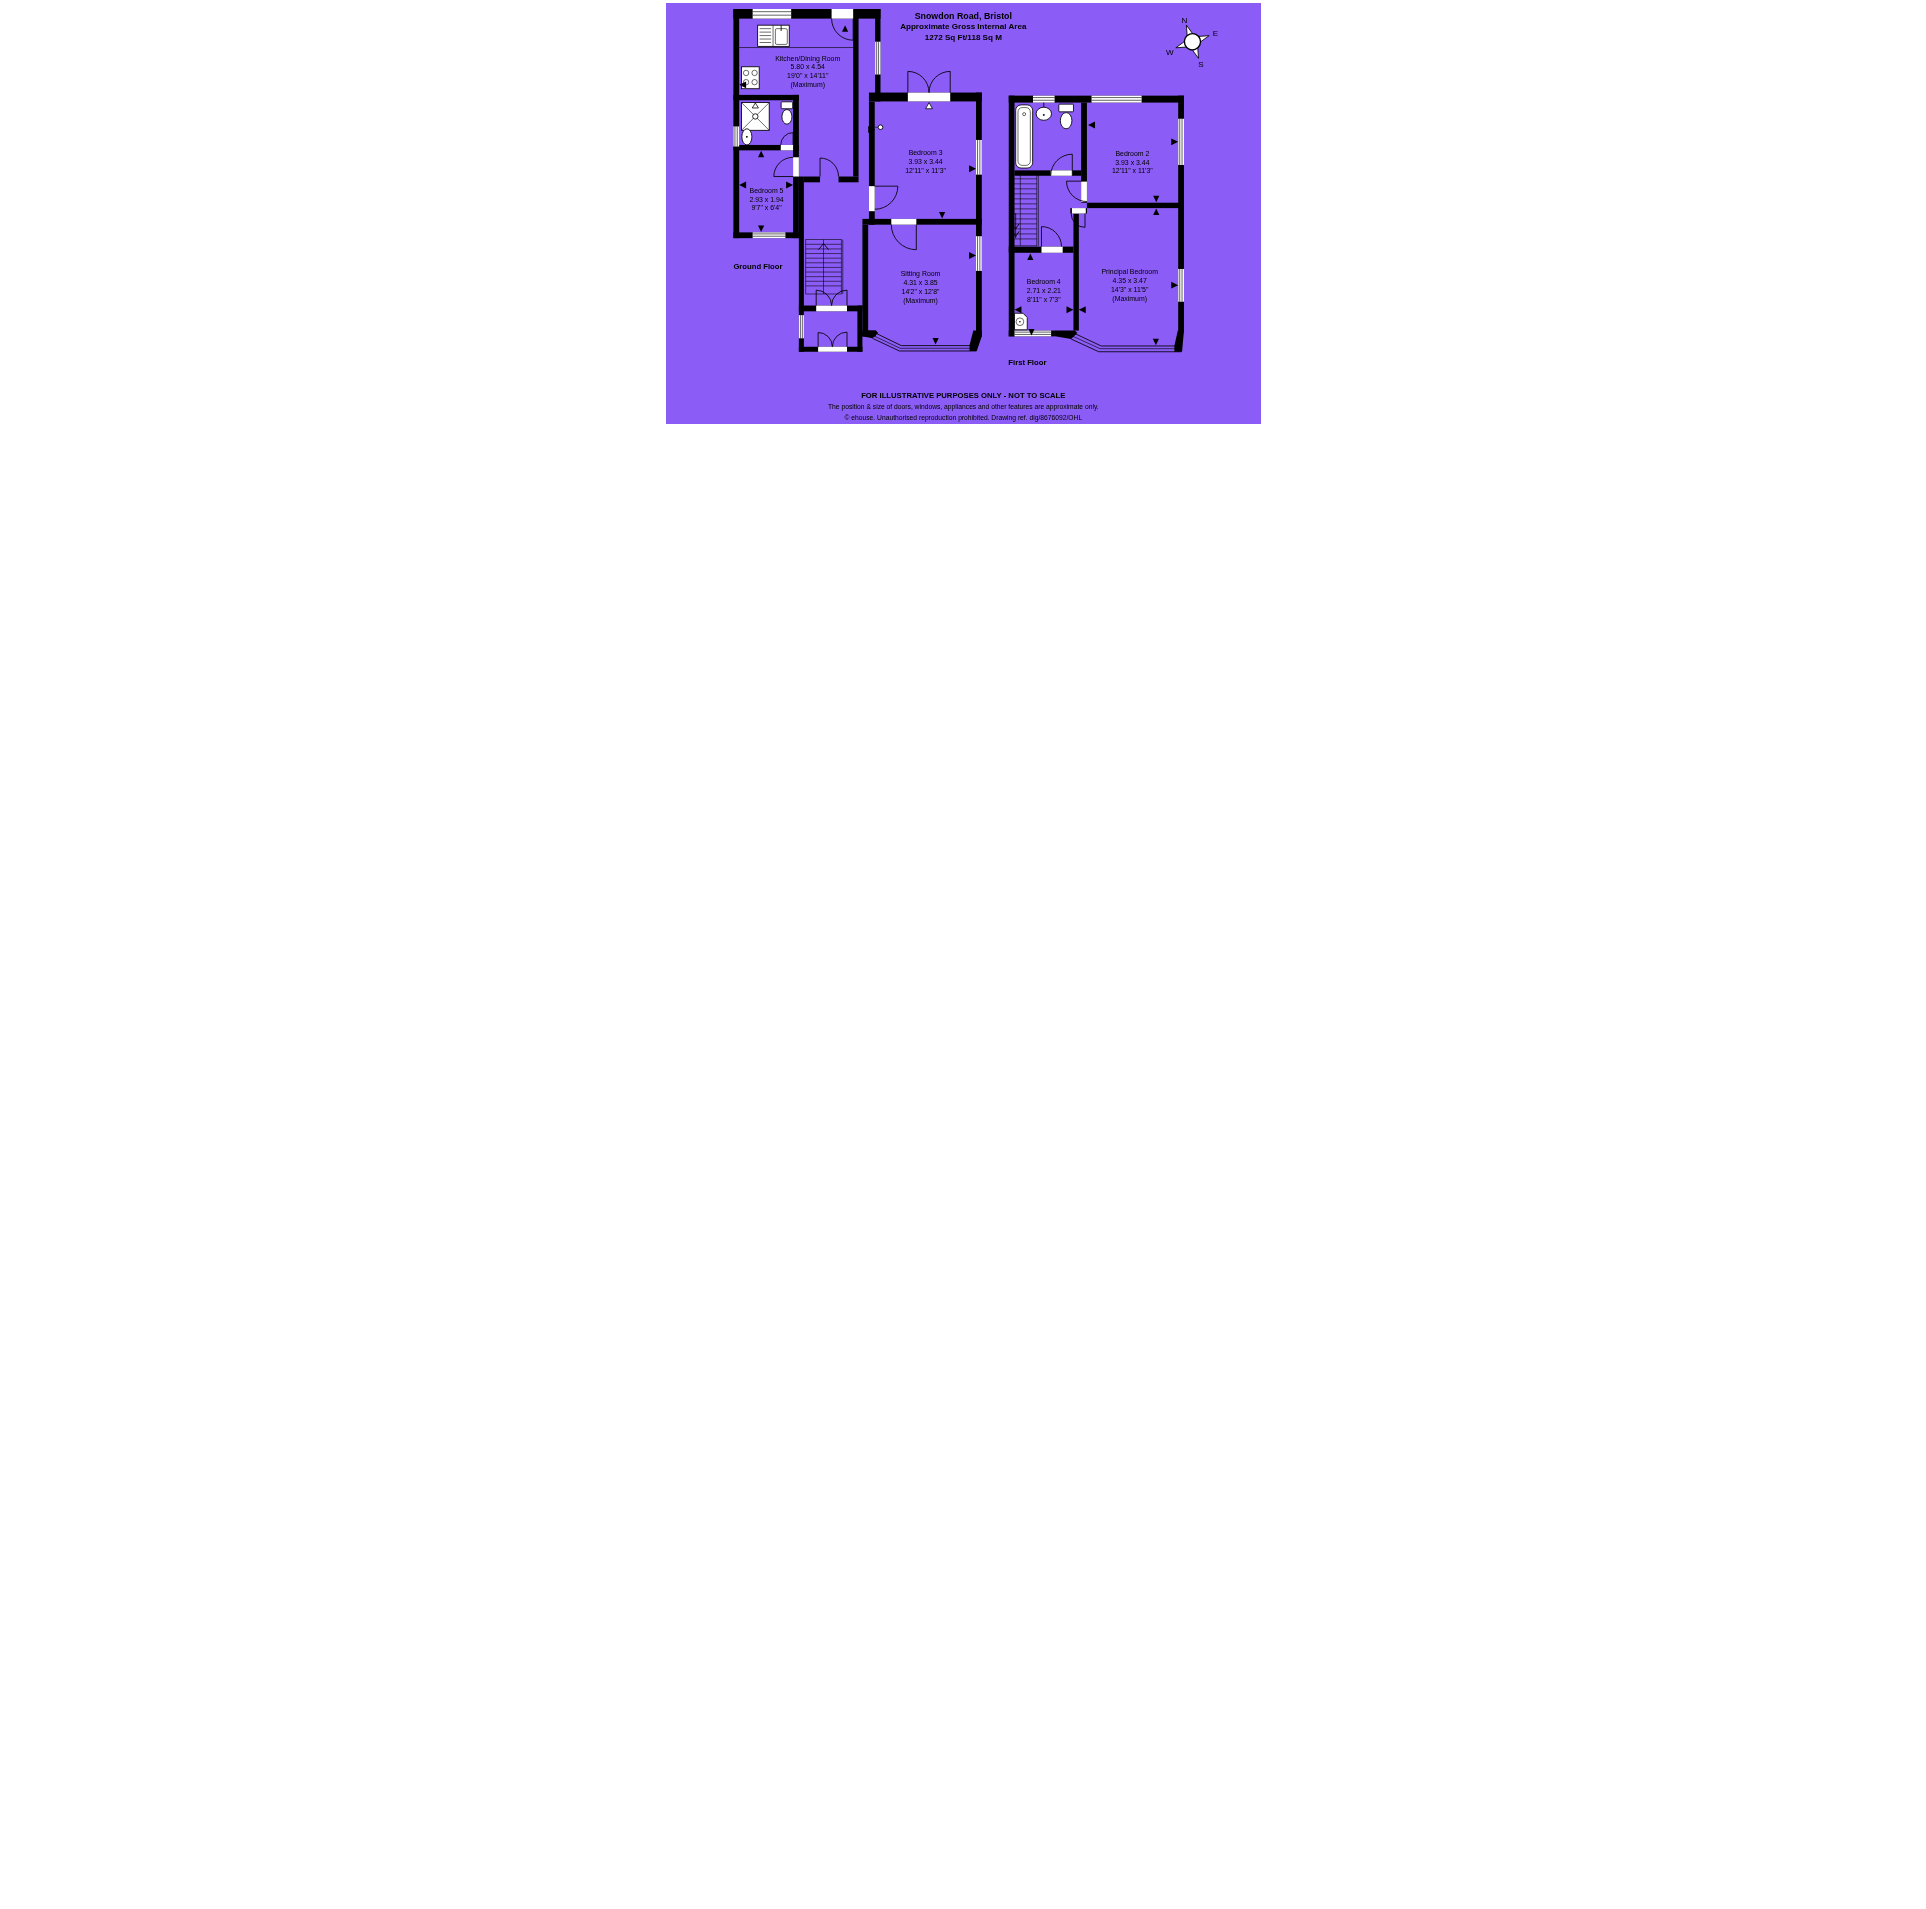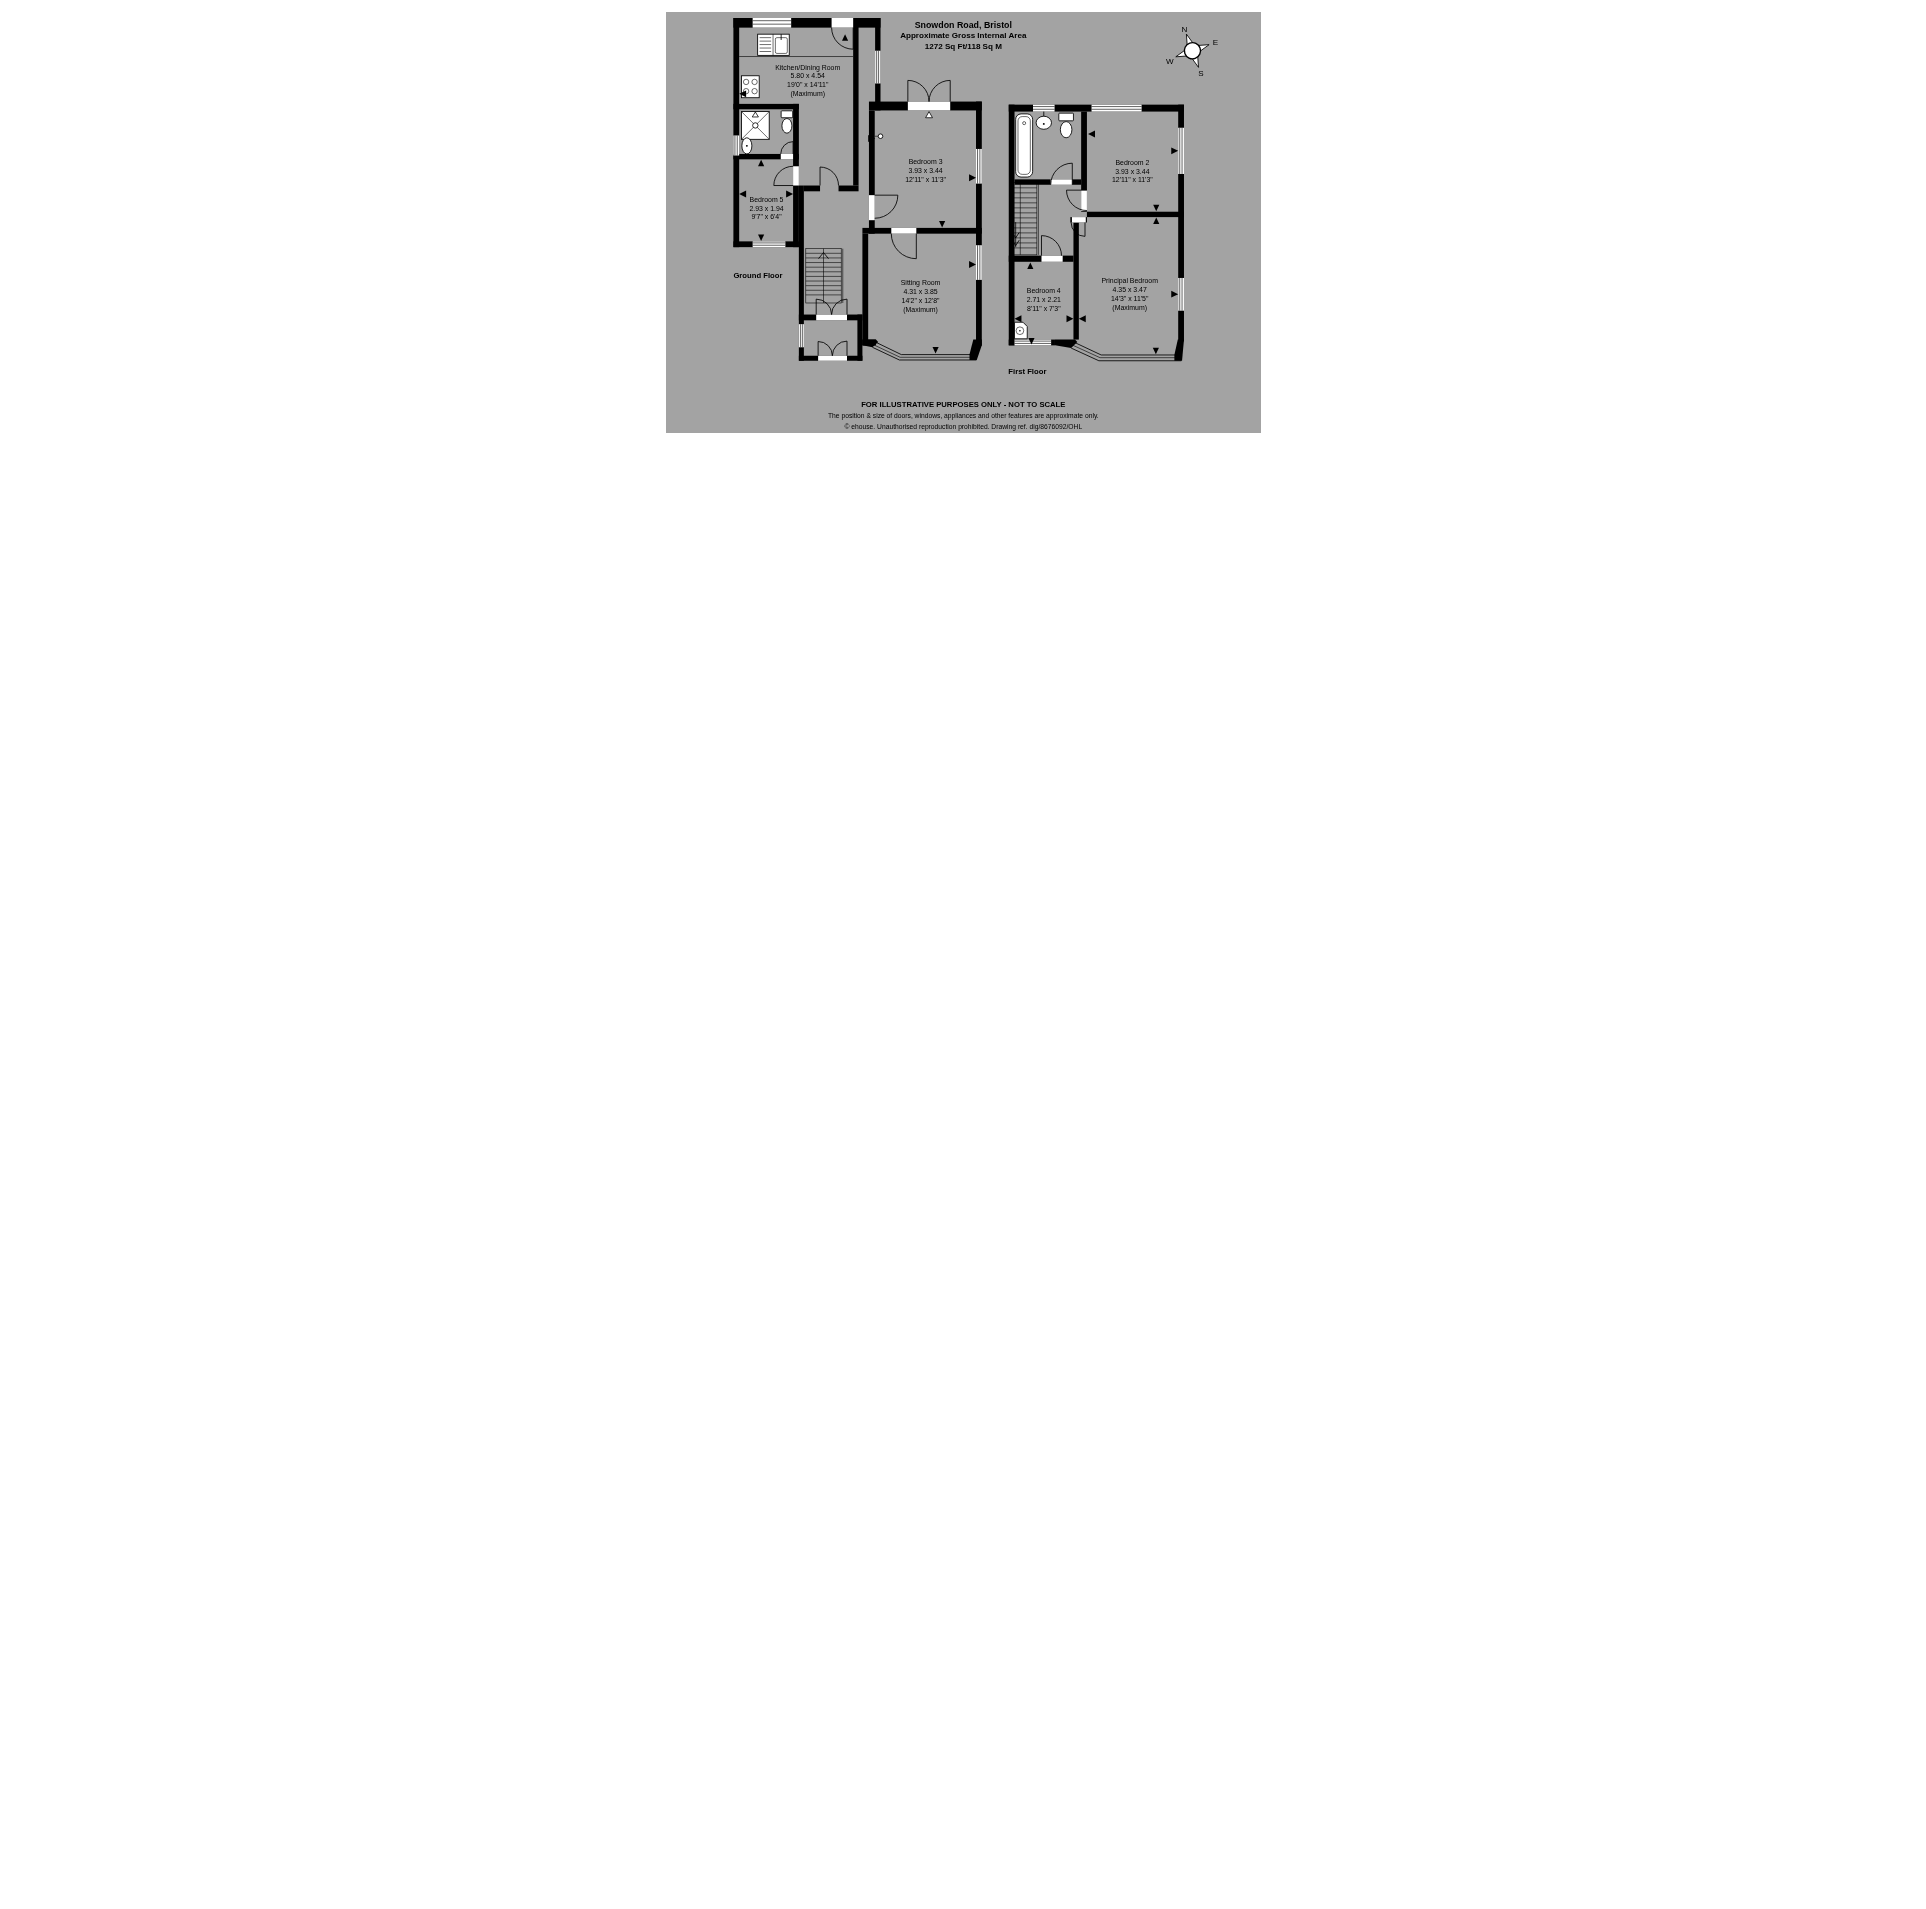--- a/index.html
+++ b/index.html
@@ -1,16 +1,16 @@
 <!DOCTYPE html>
 <html style="font-size:6.2px"><head>
 <meta charset="utf-8">
 <style>
   html,body{margin:0;padding:0;background:#ffffff;}
-  .page{position:relative;width:595px;height:421px;background:#a3a3a3;margin:12px auto;
+  .page{position:relative;width:595px;height:421px;background:#8b5cf6;margin:3px auto;
         font-family:"Liberation Sans",sans-serif;}
   svg{position:absolute;left:0;top:0;}
   .t-title{font-family:"Liberation Sans",sans-serif;font-weight:bold;font-size:23px;fill:#000;}
   .t-title2{font-family:"Liberation Sans",sans-serif;font-weight:bold;font-size:21px;fill:#000;}
   .t-room{font-family:"Liberation Sans",sans-serif;font-size:18px;fill:#000;}
   .t-floor{font-family:"Liberation Sans",sans-serif;font-weight:bold;font-size:20px;fill:#000;}
   .t-foot1{font-family:"Liberation Sans",sans-serif;font-weight:bold;font-size:20px;fill:#000;}
   .t-foot{font-family:"Liberation Sans",sans-serif;font-size:17.5px;fill:#000;}
   .t-compass{font-family:"Liberation Sans",sans-serif;font-size:21px;fill:#000;}
   .wall{fill:#000;stroke:none;}

